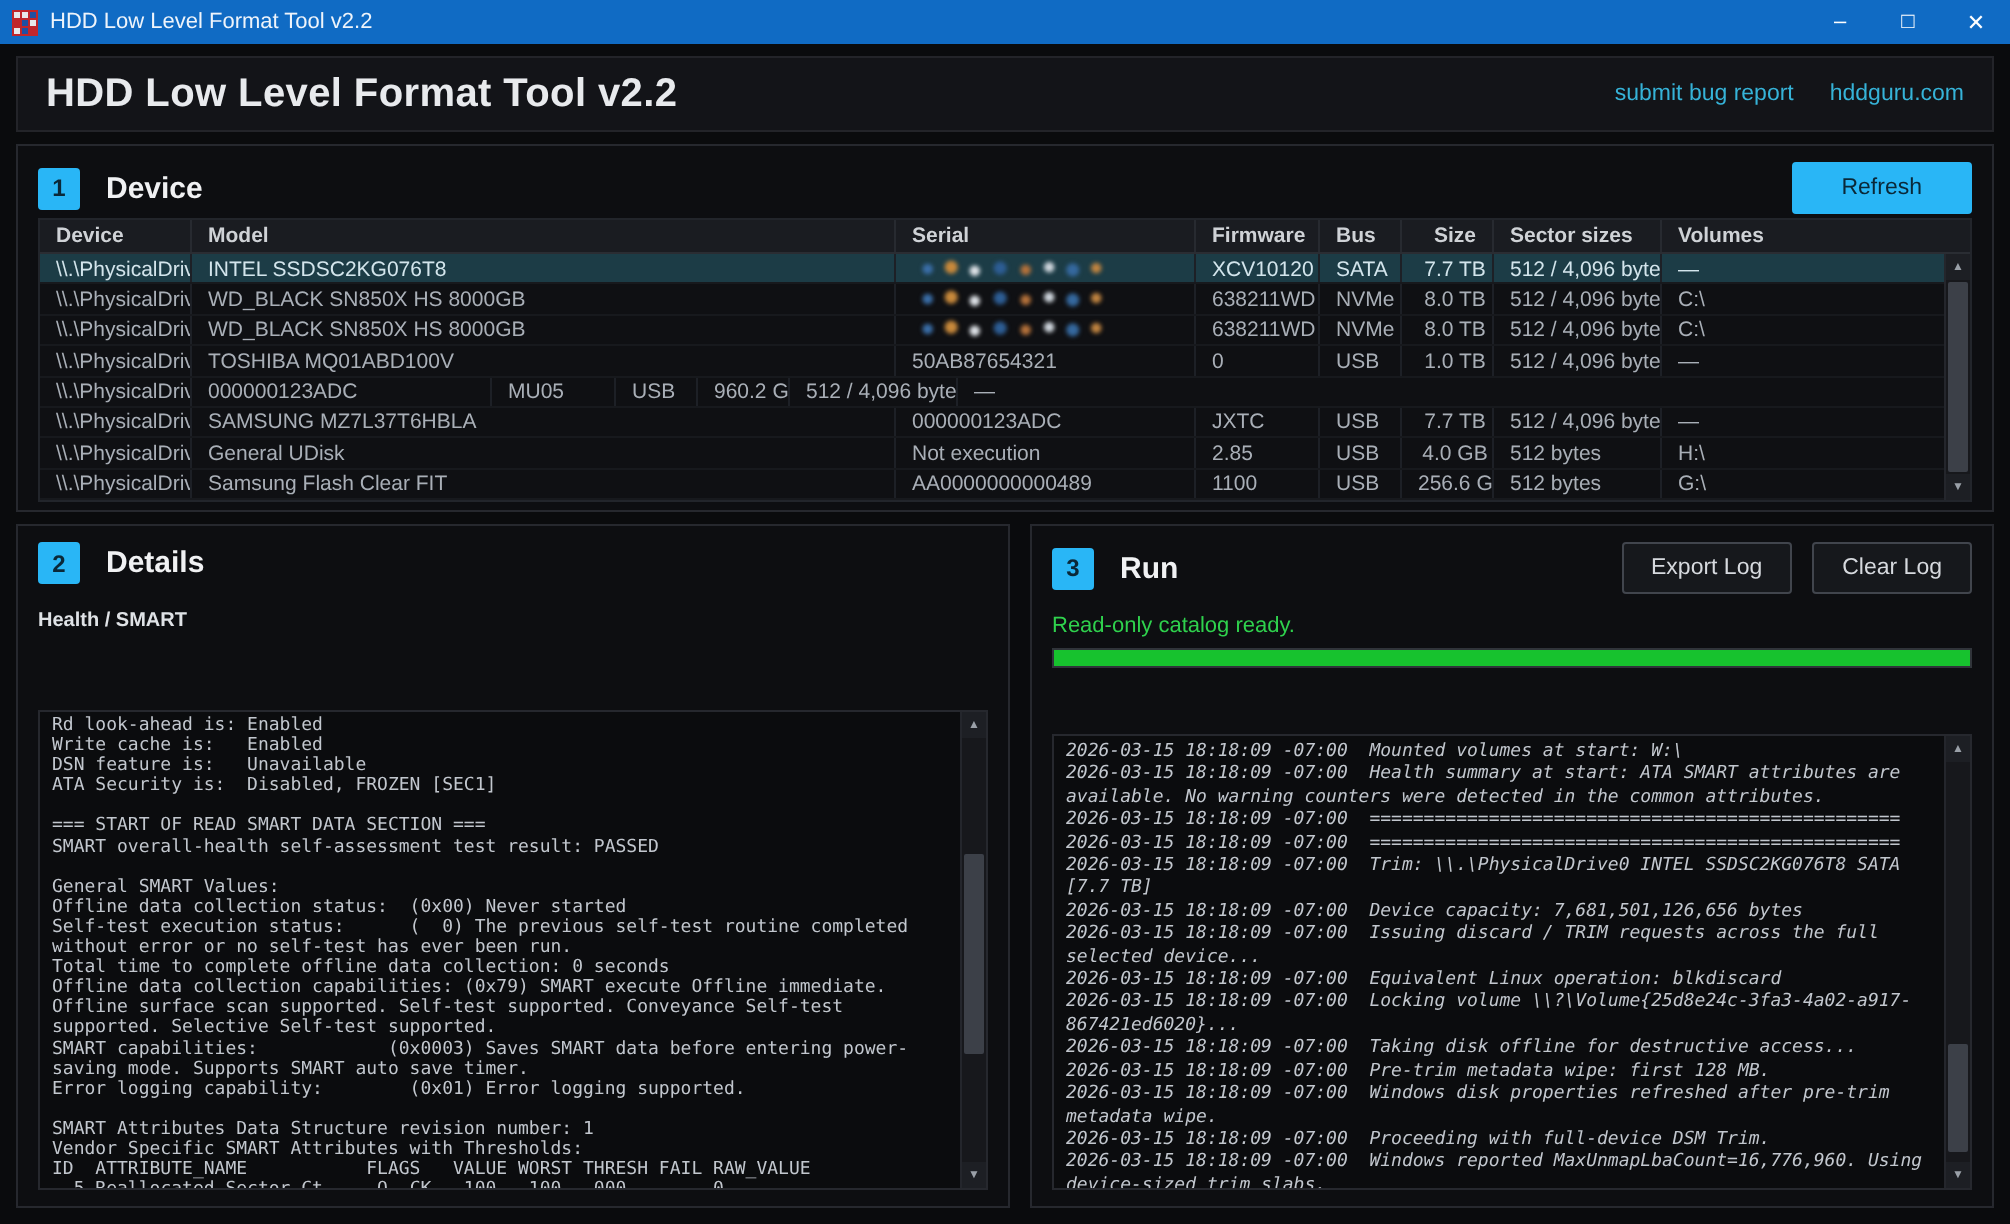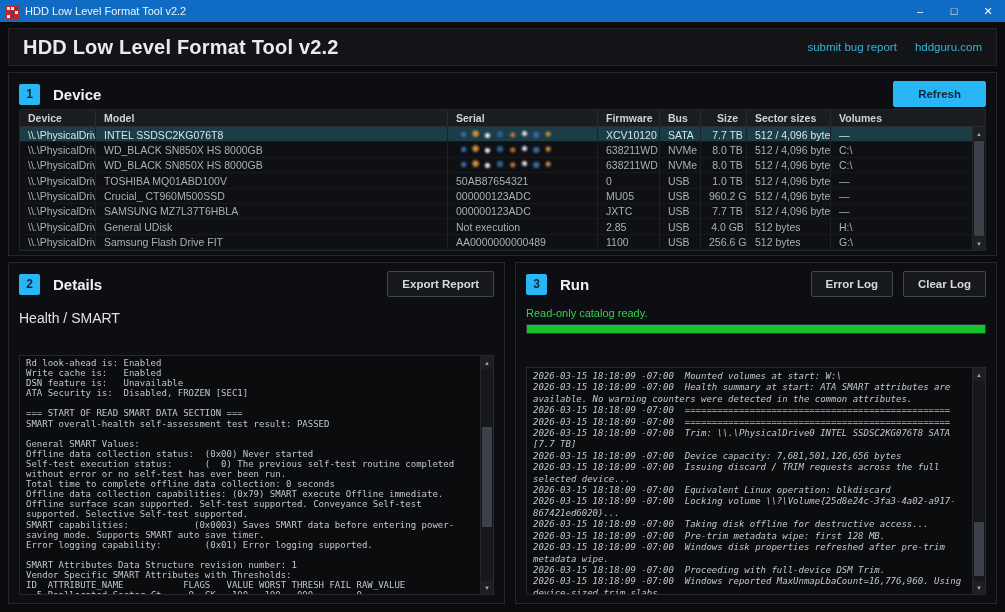--- a/index.html
+++ b/index.html
@@ -23,21 +23,21 @@
   .panel { position:absolute; background:#0d0e11; border:1px solid #26282e; }
   .device-panel  { left:8px;  top:72px;  width:989px; height:184px; }
   .details-panel { left:8px;  top:262px; width:497px; height:342px; }
   .run-panel     { left:515px; top:262px; width:482px; height:342px; }
 
   .panel-head { display:flex; align-items:center; padding:8px 10px 6px 10px; }
   .step-badge { width:21px; height:21px; background:#29b6f6; color:#0a2838; font-size:12px; font-weight:bold; display:flex; align-items:center; justify-content:center; border-radius:2px; }
   .panel-title { font-size:15px; font-weight:bold; color:#f0f1f3; margin-left:13px; }
   .head-actions { margin-left:auto; display:flex; gap:10px; }
 
-  .btn { font-family:"Liberation Sans",sans-serif; font-size:11.5px; font-weight:700; padding:6px 14px; background:#16181c; color:#d6d9de; border:1px solid #41454d; border-radius:2px; cursor:pointer; }
+  .btn { font-family:"Liberation Sans",sans-serif; font-size:11.5px; font-weight:400; padding:6px 14px; background:#16181c; color:#d6d9de; border:1px solid #41454d; border-radius:2px; cursor:pointer; }
   .btn.cyan { background:#29b6f6; color:#0a2838; border-color:#29b6f6; padding:6px 24px; }
   .btn.maroon { background:#4e181b; border-color:#b03b3b; color:#e3dada; }
   .btn.red-outline { background:#141619; border-color:#8c2d2d; }
   .btn.disabled { background:#15171a; border-color:#2b2d33; color:#565b63; cursor:default; }
 
   
   .table { position:absolute; left:10px; right:10px; top:36px; bottom:4px; border:1px solid #22252b; background:#0f1013; }
   .thead { display:flex; height:17px; background:#1a1c21; border-bottom:1px solid #2a2d33; }
   .th { font-size:10.5px; font-weight:bold; color:#cfd2d6; padding:2px 0 0 8px; border-right:1px solid #272a30; overflow:hidden; white-space:nowrap; }
   .tbody { position:absolute; top:17px; left:0; right:13px; bottom:0; }
@@ -61,21 +61,21 @@
 
   
   .vscroll { position:absolute; top:0; right:0; width:13px; bottom:0; background:#17181c; border-left:1px solid #24262c; }
   .vscroll .arr { position:absolute; left:0; width:12px; height:13px; color:#9aa0a8; font-size:6px; display:flex; align-items:center; justify-content:center; background:#1d1f24; }
   .vscroll .arr.up{top:0;} .vscroll .arr.down{bottom:0;}
   .vscroll .thumb { position:absolute; left:1px; width:10px; background:#3c4048; border-radius:1px; }
   .table .vscroll{top:17px;} .table .thumb{ top:14px; bottom:14px; }
 
   
   .status-green { font-size:11px; color:#2fd14d; padding:4px 10px 0 10px; }
-  .smart-label { font-size:14px; font-weight:normal; color:#dfe2e6; padding:7px 10px 4px 10px; }
+  .smart-label { font-size:10px; font-weight:bold; color:#dfe2e6; padding:7px 10px 4px 10px; }
   .mono-box { position:absolute; left:10px; right:10px; bottom:8px; background:#0b0c0e; border:1px solid #26282e; overflow:hidden; }
   .details-panel .mono-box { top:92px; }
   .mono-text { position:absolute; inset:2px 16px 0 6px; font-family:"DejaVu Sans Mono",monospace; font-size:9px; line-height:10.1px; color:#c2c7ce; white-space:pre-wrap; word-break:break-word; }
   .details-panel .thumb { top:30%; height:42%; }
 
   
   .run-btn-row { display:flex; align-items:center; gap:10px; padding:2px 10px 0 10px; }
   .run-btn-row .spacer { flex:1; }
   .progress-wrap { margin:5px 10px 0 10px; height:10px; border:1px solid #30343a; background:#101216; }
   .progress-fill { height:100%; background:#17c22e; }
@@ -176,21 +176,20 @@
             <div class="td col1">TOSHIBA MQ01ABD100V</div>
             <div class="td col2">50AB87654321</div>
             <div class="td col3">0</div>
             <div class="td col4">USB</div>
             <div class="td col5">1.0 TB</div>
             <div class="td col6">512 / 4,096 bytes</div>
             <div class="td col7">—</div>
           </div>
           <div class="tr">
             <div class="td col0">\\.\PhysicalDrive4</div>
-            <div class="td col1">Crucial_ CT960M500SSD</div>
             <div class="td col2">000000123ADC</div>
             <div class="td col3">MU05</div>
             <div class="td col4">USB</div>
             <div class="td col5">960.2 GB</div>
             <div class="td col6">512 / 4,096 bytes</div>
             <div class="td col7">—</div>
           </div>
           <div class="tr">
             <div class="td col0">\\.\PhysicalDrive5</div>
             <div class="td col1">SAMSUNG MZ7L37T6HBLA</div>
@@ -206,44 +205,41 @@
             <div class="td col1">General UDisk</div>
             <div class="td col2">Not execution</div>
             <div class="td col3">2.85</div>
             <div class="td col4">USB</div>
             <div class="td col5">4.0 GB</div>
             <div class="td col6">512 bytes</div>
             <div class="td col7">H:\</div>
           </div>
           <div class="tr">
             <div class="td col0">\\.\PhysicalDrive7</div>
-            <div class="td col1">Samsung Flash Drive FIT</div>
+            <div class="td col1">Samsung Flash Clear FIT</div>
             <div class="td col2">AA0000000000489</div>
             <div class="td col3">1100</div>
             <div class="td col4">USB</div>
             <div class="td col5">256.6 GB</div>
             <div class="td col6">512 bytes</div>
             <div class="td col7">G:\</div>
           </div>
         </div>
       <div class="vscroll">
         <span class="arr up">▲</span>
         <span class="thumb"></span>
         <span class="arr down">▼</span>
       </div>
     </div>
   </section>
 
   <section class="panel details-panel">
     <div class="panel-head">
       <span class="step-badge">2</span>
       <span class="panel-title">Details</span>
-      <div class="head-actions">
-        <button class="btn">Export Report</button>
-      </div>
     </div>
     <div class="smart-label">Health / SMART</div>
     <div class="mono-box">
       <div class="mono-text">Rd look-ahead is: Enabled
 Write cache is:   Enabled
 DSN feature is:   Unavailable
 ATA Security is:  Disabled, FROZEN [SEC1]
 
 === START OF READ SMART DATA SECTION ===
 SMART overall-health self-assessment test result: PASSED
@@ -268,21 +264,21 @@
         <span class="arr down">▼</span>
       </div>
     </div>
   </section>
 
   <section class="panel run-panel">
     <div class="panel-head">
       <span class="step-badge">3</span>
       <span class="panel-title">Run</span>
       <div class="head-actions">
-        <button class="btn">Error Log</button>
+        <button class="btn">Export Log</button>
         <button class="btn">Clear Log</button>
       </div>
     </div>
     <div class="status-green">Read-only catalog ready.</div>
     <div class="progress-wrap">
       <div class="progress-fill" id="progress-fill" style="width: 100%;"></div>
     </div>
     <div class="mono-box">
       <div class="mono-text">2026-03-15 18:18:09 -07:00  Mounted volumes at start: W:\
 2026-03-15 18:18:09 -07:00  Health summary at start: ATA SMART attributes are available. No warning counters were detected in the common attributes.

